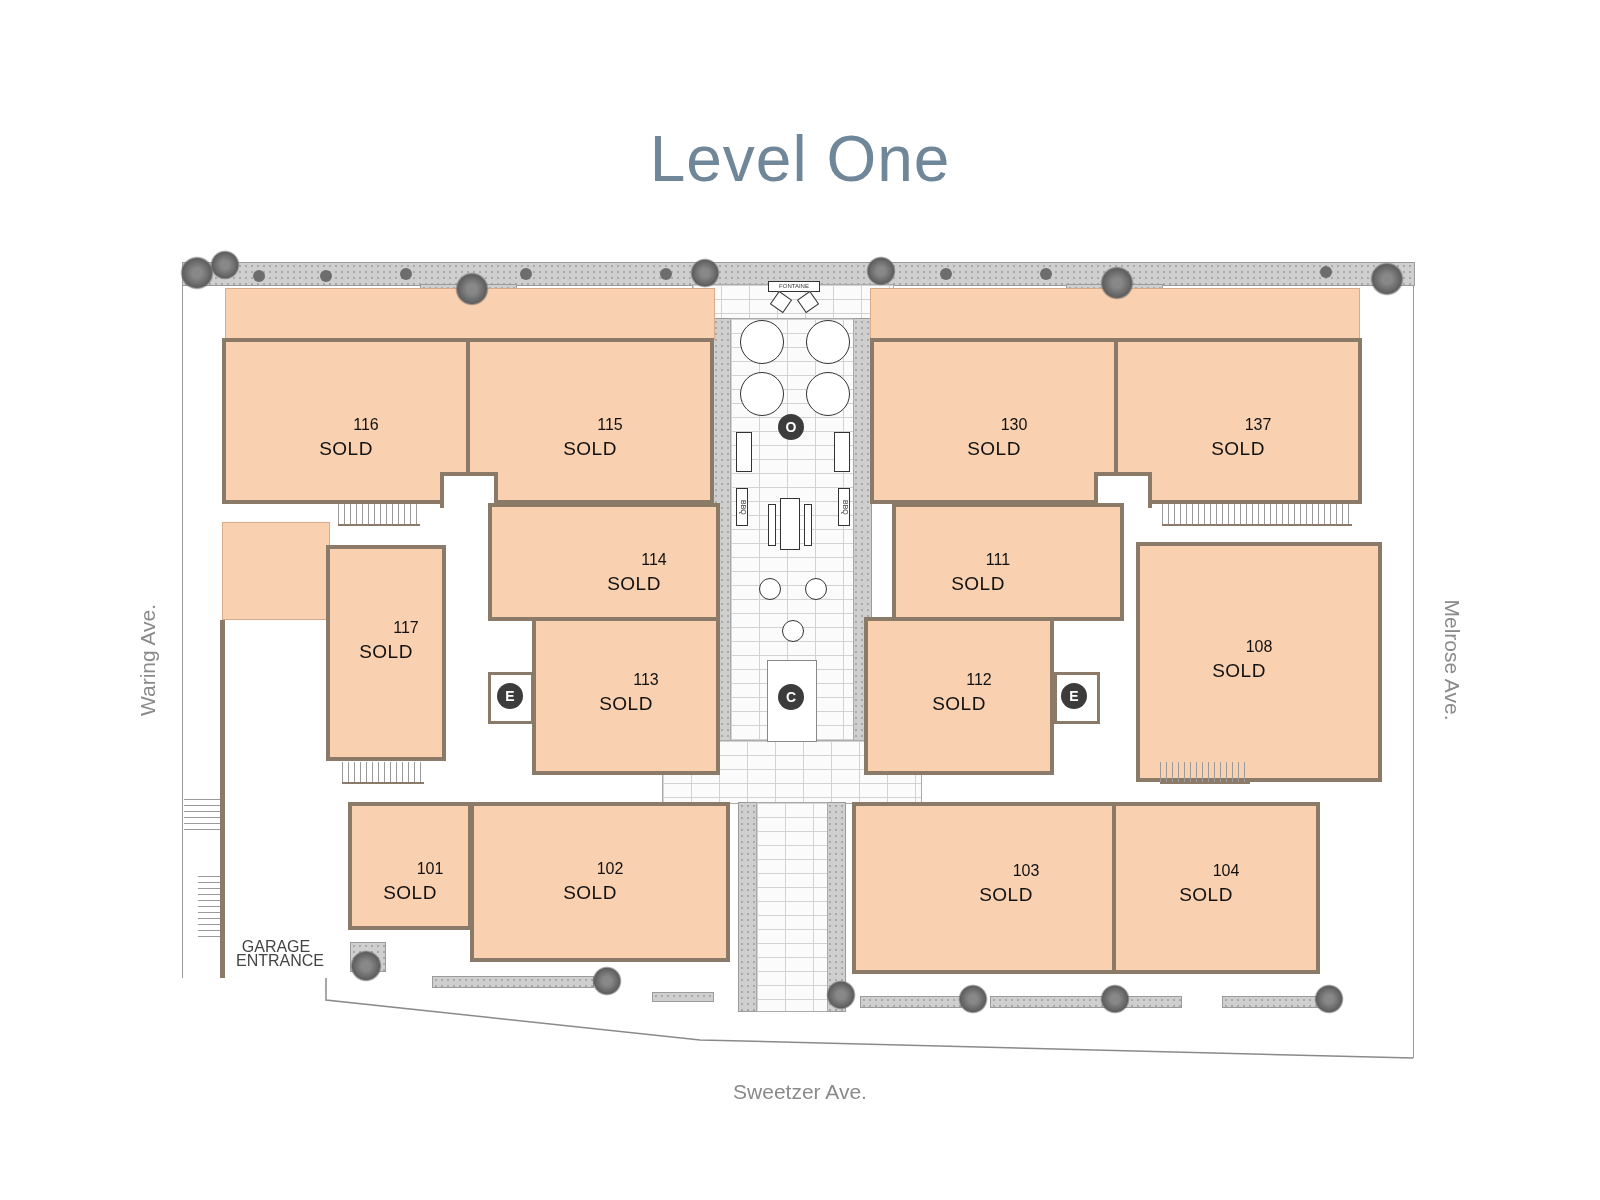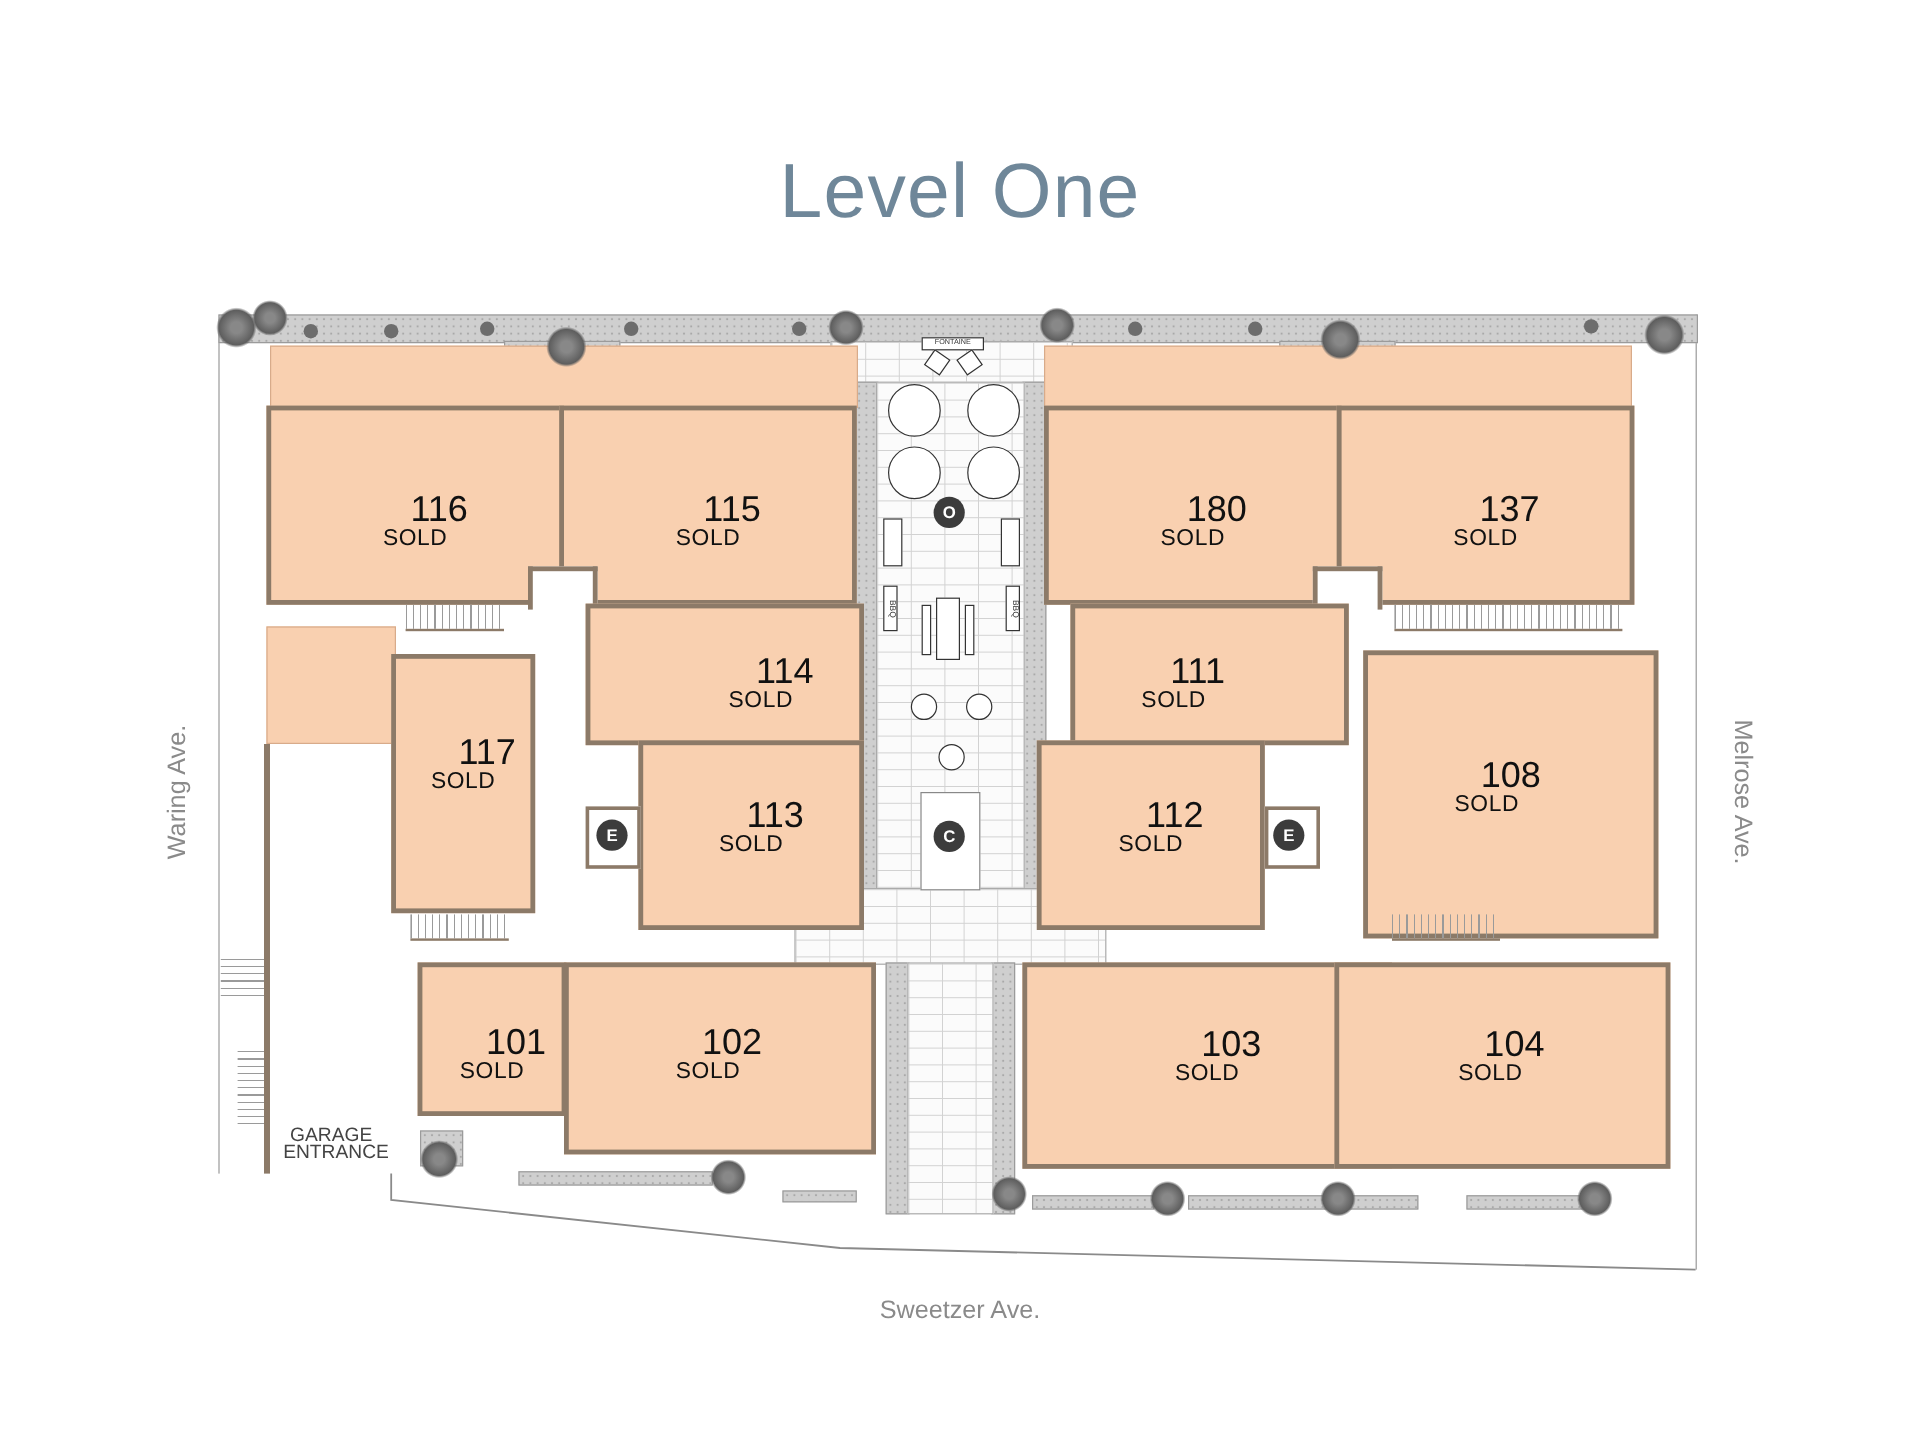--- a/index.html
+++ b/index.html
@@ -11,21 +11,21 @@
   .street.bottom { left:0; width:1600px; top:1080px; text-align:center; }
   .outline { position:absolute; border:1px solid #9a9a9a; }
   .landscape { position:absolute; background:#cfcfcf; background-image: radial-gradient(#a9a9a9 1px, transparent 1.2px); background-size:6px 6px; border:1px solid #9b9b9b; }
   .plaza { position:absolute; background:#fbfbfb; background-image:
       linear-gradient(#d2d2d2 1px, transparent 1px),
       linear-gradient(90deg, #d2d2d2 1px, transparent 1px);
       background-size:28px 14px; border:1px solid #aaa; }
   .unit { position:absolute; background:#f9d0b0; border:4px solid #8c7a68; box-sizing:border-box; }
   .unit.light { border:1px solid #d8ab8a; }
   .label { position:absolute; text-align:center; color:#111; pointer-events:none; }
-  .label .num { font-size:30px; line-height:26px;padding-left:40px; }
+  .label .num { font-size:16px; line-height:26px;padding-left:40px; }
   .label .status { font-size:19px; line-height:22px; letter-spacing:0.5px; }
   .corridor { position:absolute; background:#ffffff; }
   .badge { position:absolute; width:26px; height:26px; border-radius:50%; background:#3c3c3c; color:#fff; font-size:14px; font-weight:bold; text-align:center; line-height:26px; }
   .tree { position:absolute; border-radius:50%; background:#6d6d6d; }
   .tree.big { background:radial-gradient(circle, #888 20%, #5e5e5e 60%, transparent 70%); }
   .stairs { position:absolute; background-image: repeating-linear-gradient(90deg, #9a9a9a 0 1px, transparent 1px 6px); border-bottom:2px solid #8c7a68; }
   .stairs.h { background-image: repeating-linear-gradient(0deg, #9a9a9a 0 1px, transparent 1px 6px); border:none; }
   .wall { position:absolute; background:#8c7a68; }
   .furn { position:absolute; border:1px solid #333; background:#fff; }
   .round { border-radius:50%; }
@@ -144,21 +144,21 @@
   <div>GARAGE</div>
   <div>ENTRANCE</div>
 </div>
 <div class="landscape" style="left:350px;top:942px;width:34px;height:28px;"></div>
 <div class="landscape" style="left:432px;top:976px;width:160px;height:10px;"></div>
 <div class="landscape" style="left:652px;top:992px;width:60px;height:8px;"></div>
 
 <div class="unit light" style="left:870px;top:288px;width:490px;height:52px;"></div>
 <div class="unit" style="left:870px;top:338px;width:248px;height:166px;">
   <div class="label" style="left:0;right:0;top:70px;">
-    <div class="num">180</div>
+    <div class="num">130</div>
     <div class="status">SOLD</div>
   </div>
 </div>
 <div class="unit" style="left:1114px;top:338px;width:248px;height:166px;">
   <div class="label" style="left:0;right:0;top:70px;">
     <div class="num">137</div>
     <div class="status">SOLD</div>
   </div>
 </div>
 <div class="corridor" style="left:1094px;top:472px;width:50px;height:32px;border:4px solid #8c7a68;border-bottom:none;"></div>
@@ -186,21 +186,21 @@
   </div>
 </div>
 <div class="stairs" style="left:1160px;top:762px;width:90px;height:20px;"></div>
 
 <div class="unit" style="left:852px;top:802px;width:308px;height:172px;">
   <div class="label" style="left:0;right:0;top:52px;">
     <div class="num">103</div>
     <div class="status">SOLD</div>
   </div>
 </div>
-<div class="unit" style="left:1112px;top:802px;width:280px;height:172px;">
+<div class="unit" style="left:1112px;top:802px;width:208px;height:172px;">
   <div class="label" style="left:0;right:20px;top:52px;">
     <div class="num">104</div>
     <div class="status">SOLD</div>
   </div>
 </div>
 <div class="landscape" style="left:860px;top:996px;width:100px;height:10px;"></div>
 <div class="landscape" style="left:990px;top:996px;width:190px;height:10px;"></div>
 <div class="landscape" style="left:1222px;top:996px;width:108px;height:10px;"></div>
 
 <div class="tree big" style="left:180px;top:256px;width:34px;height:34px;"></div>

